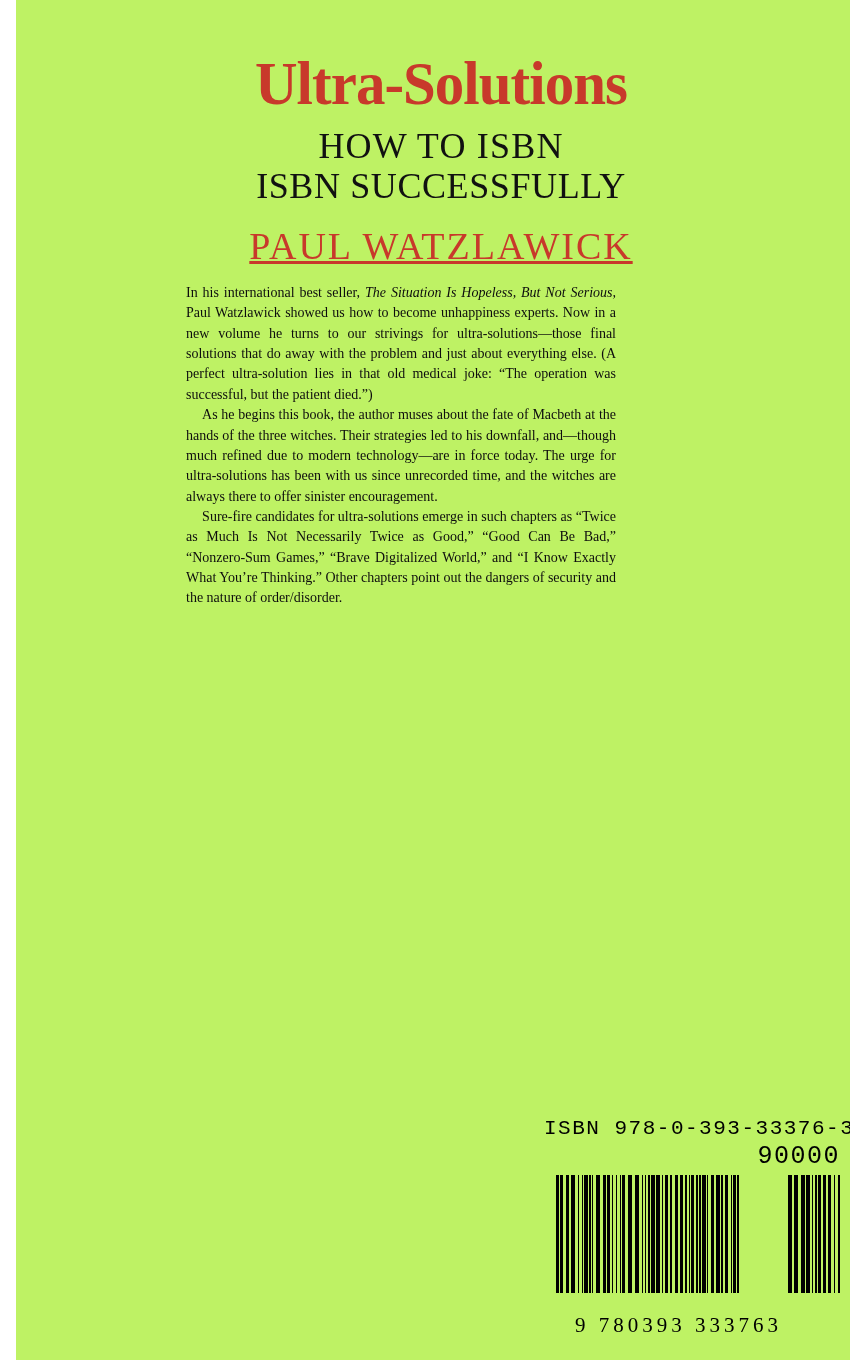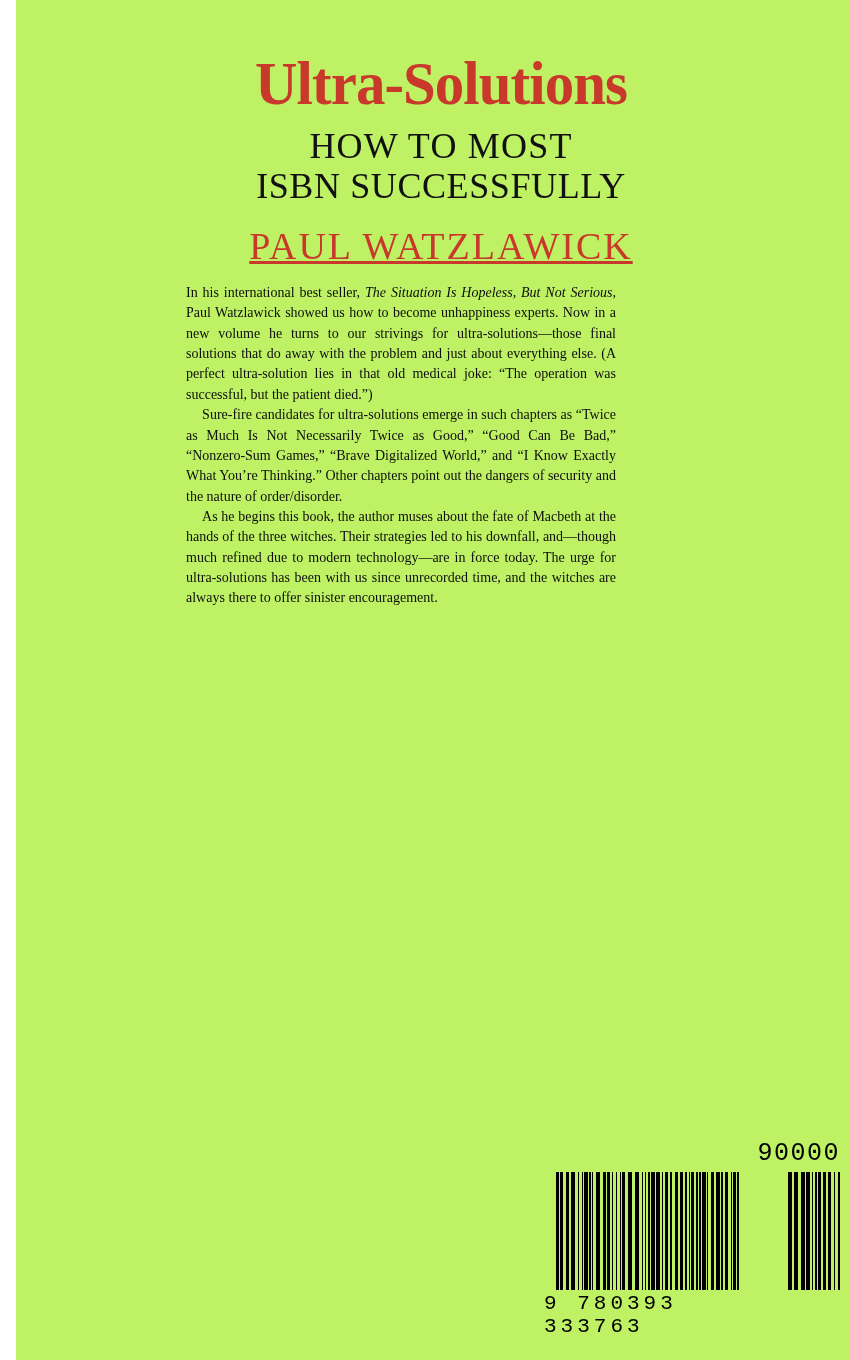--- a/index.html
+++ b/index.html
@@ -127,51 +127,52 @@
     background: #000;
     margin-right: 2px;
   }
   .barcode-main {
     width: 222px;
   }
   .barcode-supp {
     width: 56px;
   }
   .barcode-digits {
-    font-family: Liberation Mono, monospace;
+    font-family: Liberation Serif, serif;
     font-size: 21px;
     letter-spacing: 4px;
-    text-align: left;
-    margin-top: 2px;
+    text-align: right;
+    margin-top: 20px;
     padding-right: 62px;
   }
 </style>
 </head>
 <body>
 
 <div class="cover">
 
   <div class="titleblock">
     <h1 class="main-title">Ultra-Solutions</h1>
     <div class="subtitle">
-      <span>HOW TO MOST</span>
+      <span>HOW TO ISBN</span>
       <span class="line2">ISBN SUCCESSFULLY</span>
     </div>
     <div class="author">PAUL WATZLAWICK</div>
   </div>
 
   <div class="blurb">
     <p>
       <span>In his international best seller, </span><em>The Situation Is Hopeless, But Not Serious,</em><span> Paul Watzlawick showed us how to become unhappiness experts. Now in a new volume he turns to our strivings for ultra-solutions—those final solutions that do away with the problem and just about everything else. (A perfect ultra-solution lies in that old medical joke: “The operation was successful, but the patient died.”)</span>
     </p>
+    <p>As he begins this book, the author muses about the fate of Macbeth at the hands of the three witches. Their strategies led to his downfall, and—though much refined due to modern technology—are in force today. The urge for ultra-solutions has been with us since unrecorded time, and the witches are always there to offer sinister encouragement.</p>
     <p>Sure-fire candidates for ultra-solutions emerge in such chapters as “Twice as Much Is Not Necessarily Twice as Good,” “Good Can Be Bad,” “Nonzero-Sum Games,” “Brave Digitalized World,” and “I Know Exactly What You’re Thinking.” Other chapters point out the dangers of security and the nature of order/disorder.</p>
-    <p>As he begins this book, the author muses about the fate of Macbeth at the hands of the three witches. Their strategies led to his downfall, and—though much refined due to modern technology—are in force today. The urge for ultra-solutions has been with us since unrecorded time, and the witches are always there to offer sinister encouragement.</p>
   </div>
 
   <div class="isbn-area">
+    <div class="isbn-text">ISBN 978-0-393-33376-3</div>
     <div class="isbn-supp">90000</div>
     <div class="barcode-wrap">
       <div class="barcode barcode-main" id="bc-main">
           <div class="bar" style="width: 3px; margin-right: 1px;"></div>
           <div class="bar" style="width: 3px; margin-right: 3px;"></div>
           <div class="bar" style="width: 3px; margin-right: 2px;"></div>
           <div class="bar" style="width: 4px; margin-right: 3px;"></div>
           <div class="bar" style="width: 1px; margin-right: 3px;"></div>
           <div class="bar" style="width: 1px; margin-right: 1px;"></div>
           <div class="bar" style="width: 4px; margin-right: 1px;"></div>

